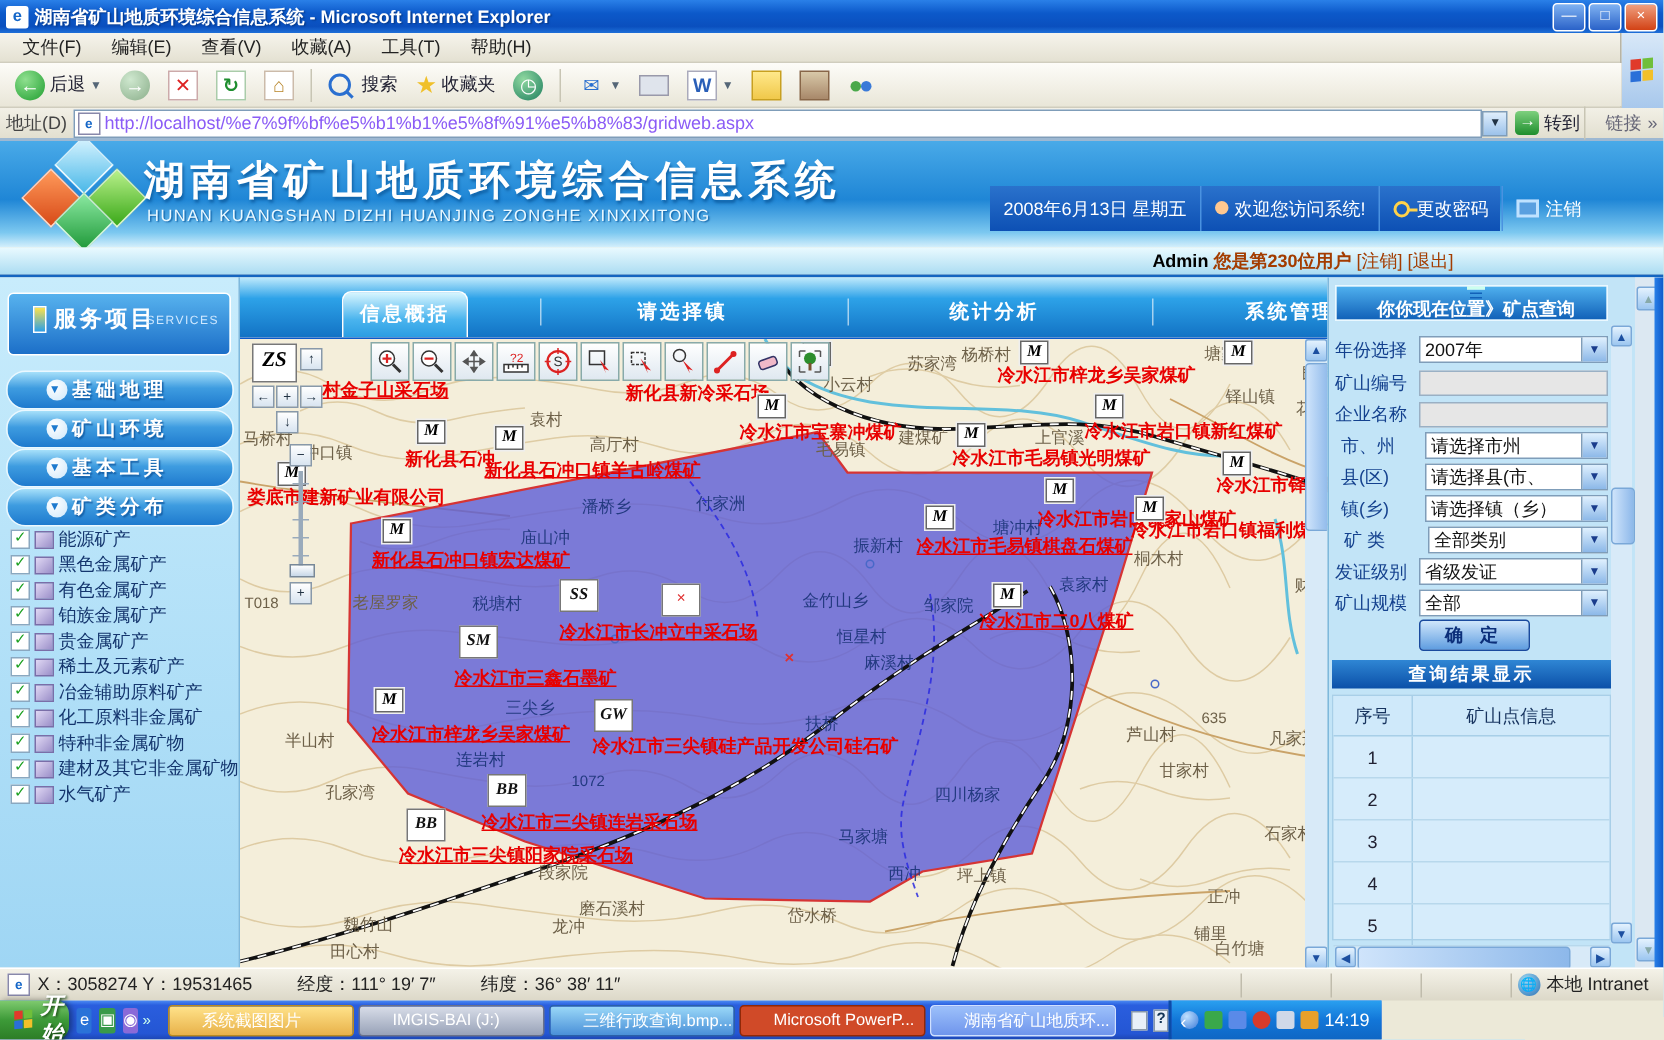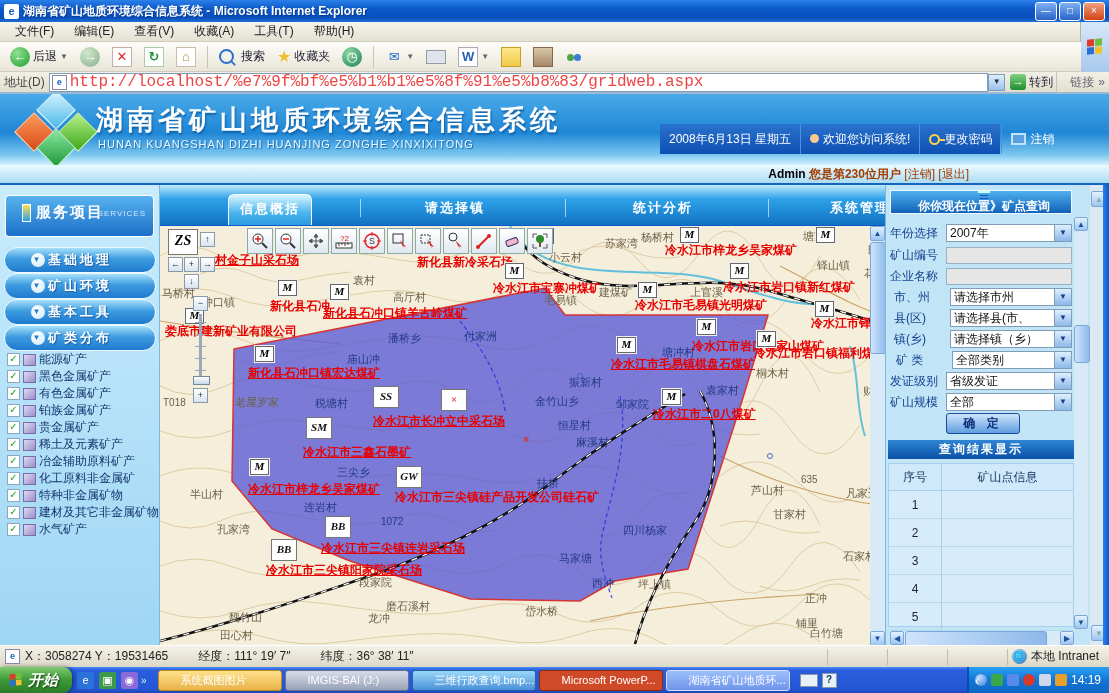--- a/index.html
+++ b/index.html
@@ -23,21 +23,21 @@
   .circ.back{background:radial-gradient(circle at 35% 30%,#8fe08f,#1f9e2f);}
   .circ.fwd{background:radial-gradient(circle at 35% 30%,#cfe8cf,#8aae8a);}
   .tsep{width:1px;height:22px;background:#c8c5b4;margin:0 3px;}
   .mini{width:18px;height:18px;display:inline-block;text-align:center;line-height:18px;font-size:13px;}
   .mag{width:11px;height:11px;border:2px solid #2a6fd0;border-radius:50%;position:relative;display:inline-block;}
   .mag:after{content:"";position:absolute;width:6px;height:2px;background:#2a6fd0;transform:rotate(45deg);left:9px;top:11px;}
   .addressbar{left:0;top:72px;width:1109px;height:22px;background:linear-gradient(180deg,#f2f0e6,#e2dfd0);display:flex;align-items:center;padding:0 4px;box-sizing:border-box;border-bottom:2px solid #9db8d2;}
   .addrlabel{color:#444;margin-right:4px;}
   .addrinput{flex:1;height:17px;background:#fff;border:1px solid #7f9db9;display:flex;align-items:center;padding:0 2px;gap:3px;}
   .addricon{width:13px;height:13px;background:#fff;border:1px solid #88a;color:#1466c8;font-size:9px;font-weight:bold;text-align:center;line-height:12px;}
-  .addrtext{color:#ef4444;font-size:16px;white-space:nowrap;overflow:hidden;font-family:Liberation Mono, monospace;}
+  .addrtext{color:#8b5cf6;font-size:12px;white-space:nowrap;overflow:hidden;}
   .ddarrow{width:15px;height:15px;background:linear-gradient(180deg,#dfeefc,#9cc2ea);border:1px solid #7f9db9;font-size:8px;text-align:center;line-height:14px;color:#234;}
   .gobtn{display:flex;align-items:center;gap:3px;margin-left:5px;color:#223;}
   .goicon{width:16px;height:16px;border-radius:3px;background:linear-gradient(180deg,#7ed07e,#1e8e2e);color:#fff;text-align:center;line-height:15px;font-weight:bold;font-size:11px;}
   .linkslbl{color:#667;margin:0 4px 0 10px;}
   
   .banner{left:0;top:94px;width:1109px;height:71px;background:linear-gradient(180deg,#49aae8 0%,#1f86d6 55%,#7cc8f0 86%,#d6f0fc 100%);overflow:hidden;}
   .cube{width:26px;height:26px;transform:rotate(45deg);position:absolute;border:1px solid rgba(255,255,255,.7);}
   .bannertitle{left:96px;top:8px;font-size:27px;font-weight:bold;color:#fff;letter-spacing:4px;text-shadow:1px 2px 2px #1063a8;white-space:nowrap;}
   .bannersub{left:98px;top:44px;font-size:11px;color:#eaf8ff;letter-spacing:1px;text-shadow:1px 1px 1px #1063a8;}
   .welcomebar{left:660px;top:30px;width:340px;height:30px;background:linear-gradient(180deg,#2a72cc,#0d50b4);display:flex;align-items:center;color:#fff;font-size:12px;}
@@ -106,21 +106,21 @@
   .rheader{left:2px;top:255px;width:186px;height:19px;background:linear-gradient(180deg,#2f86d4,#0b50a8);color:#fff;font-weight:bold;text-align:center;line-height:19px;letter-spacing:2px;font-size:12px;}
   .rtable{left:2px;top:278px;width:186px;height:164px;background:#d6ecfb;border:1px solid #a8cfe8;box-sizing:border-box;}
   .rth{display:flex;height:26px;align-items:center;background:#cfe9fa;border-bottom:1px solid #a8cfe8;color:#16335e;}
   .rtd{display:flex;height:27px;align-items:center;border-bottom:1px solid #b8d8ec;color:#223;}
   .cno{width:52px;text-align:center;border-right:1px solid #a8cfe8;align-self:stretch;display:flex;align-items:center;justify-content:center;}
   .cinfo{flex:1;text-align:center;}
   
   .statusbar{left:0;top:645px;width:1109px;height:22px;background:linear-gradient(180deg,#f4f2e8,#dcd8c8);border-top:1px solid #fff;display:flex;align-items:center;box-sizing:border-box;color:#222;}
   .sseg{height:16px;border-right:1px solid #c0bcac;margin-right:4px;}
   
-  .taskbar{left:0;top:667px;width:1109px;height:26px;background:linear-gradient(180deg,#4b8bf4 0%,#2a5ede 12%,#2456d4 85%,#1c46b4 100%);display:flex;align-items:center;}
+  .taskbar{left:0;top:667px;width:921px;height:26px;background:linear-gradient(180deg,#4b8bf4 0%,#2a5ede 12%,#2456d4 85%,#1c46b4 100%);display:flex;align-items:center;}
   .startbtn{width:72px;height:26px;border-radius:0 9px 9px 0;background:linear-gradient(180deg,#7fca6f 0%,#3d9a38 50%,#2c7d26 100%);color:#fff;font-weight:bold;font-style:italic;font-size:15px;display:flex;align-items:center;gap:4px;padding-left:8px;box-sizing:border-box;text-shadow:1px 1px 2px #14420f;box-shadow:2px 0 4px rgba(0,0,0,.4);}
   .qicon{width:17px;height:17px;border-radius:2px;margin-left:5px;font-size:11px;color:#fff;text-align:center;line-height:17px;}
   .qsep{color:#cfe;margin:0 3px;font-size:10px;}
   .taskbtnbar{display:flex;gap:3px;margin-left:8px;}
   .taskbtn{width:124px;height:21px;border-radius:3px;background:linear-gradient(180deg,#5b8df2,#3565e0);border:1px solid #6f9ef8;box-sizing:border-box;color:#fff;font-size:11px;display:flex;align-items:center;gap:4px;padding:0 4px;overflow:hidden;white-space:nowrap;}
   .taskbtn.active{background:linear-gradient(180deg,#9cc0fa,#6f95ec);border-color:#cfe0ff;color:#fff;}
   .ticon16{width:14px;height:12px;flex:none;border-radius:2px;font-size:9px;line-height:12px;text-align:center;color:#fff;}
   .i-folder{background:linear-gradient(180deg,#ffe28a,#e8b24a);border:1px solid #b88a20;}
   .i-drive{background:linear-gradient(180deg,#d8dde8,#98a2b8);border:1px solid #68708a;}
   .i-img{background:linear-gradient(180deg,#9ad8f8,#4a90d8);border:1px solid #2a60a8;}
@@ -404,21 +404,21 @@
           <span class="place" style="left: 42px; position: absolute; top: 70px;">冲口镇</span>
           <span class="place" style="left: 193px; position: absolute; top: 48px;">袁村</span>
           <span class="place" style="left: 233px; position: absolute; top: 65px;">高厅村</span>
           <span class="place" style="left: 384px; position: absolute; top: 68px;">毛易镇</span>
           <span class="place" style="left: 439px; position: absolute; top: 60px;">建煤矿</span>
           <span class="place" style="left: 530px; position: absolute; top: 60px;">上官溪</span>
           <span class="place purple" style="left: 228px; position: absolute; top: 106px;">潘桥乡</span>
           <span class="place purple" style="left: 304px; position: absolute; top: 104px;">付家洲</span>
           <span class="place purple" style="left: 187px; position: absolute; top: 127px;">庙山冲</span>
           <span class="place purple" style="left: 502px; position: absolute; top: 120px;">塘冲村</span>
-          <span class="place purple" style="left: 409px; position: absolute; top: 150px;">振新村</span>
+          <span class="place purple" style="left: 409px; position: absolute; top: 132px;">振新村</span>
           <span class="place purple" style="left: 375px; position: absolute; top: 169px;">金竹山乡</span>
           <span class="place purple" style="left: 456px; position: absolute; top: 172px;">邹家院</span>
           <span class="place purple" style="left: 546px; position: absolute; top: 158px;">袁家村</span>
           <span class="place" style="left: 596px; position: absolute; top: 141px;">桐木村</span>
           <span class="place" style="left: 703px; position: absolute; top: 159px;">财溪村</span>
           <span class="place" style="left: 75px; position: absolute; top: 170px;">老屋罗家</span>
           <span class="place purple" style="left: 155px; position: absolute; top: 171px;">税塘村</span>
           <span class="place purple" style="left: 177px; position: absolute; top: 240px;">三尖乡</span>
           <span class="place purple" style="left: 144px; position: absolute; top: 275px;">连岩村</span>
           <span class="place" style="left: 30px; position: absolute; top: 262px;">半山村</span>

